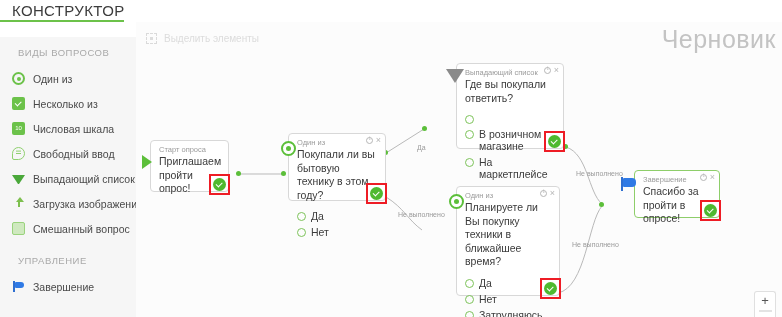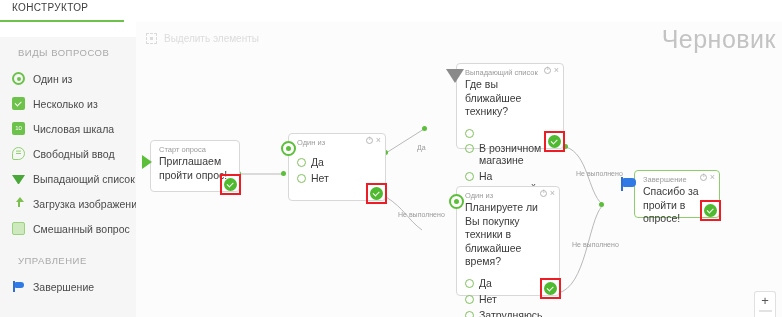--- a/index.html
+++ b/index.html
@@ -11,21 +11,21 @@
   }
   #app { position: relative; width: 782px; height: 317px; }
 
   
   .topbar {
     position: absolute; left: 0; top: 0; width: 782px; height: 22px;
     background: #ffffff;
   }
   .tab {
     position: absolute; left: 12px; top: 2px;
-    font-size: 10px; letter-spacing: .35px;
+    font-size: 15px; letter-spacing: .35px;
     color: #3c3c3c;
     text-align: center;
   }
   .tab-underline {
     position: absolute; left: 0; top: 20px; width: 124px; height: 2px;
     background: #6cc24a;
   }
 
   
   .sidebar {
@@ -219,38 +219,39 @@
     <div class="dot" style="left:286px; top:104px;"></div>
     <div class="dot" style="left:427px; top:122px;"></div>
     <div class="dot" style="left:463px; top:180px;"></div>
     <div class="dot" style="left:419px; top:268px;"></div>
 
     <div class="edge-label" style="left:281px; top:122px;">Да</div>
     <div class="edge-label" style="left:262px; top:189px;">Не выполнено</div>
     <div class="edge-label" style="left:440px; top:148px;">Не выполнено</div>
     <div class="edge-label" style="left:436px; top:219px;">Не выполнено</div>
 
-    <div class="node" style="left:14px; top:118px; width:90px; height:52px;">
+    <div class="node" style="left:14px; top:118px; width:79px; height:52px;">
       <span class="play-tri"></span>
       <div class="node-type">Старт опроса</div>
       <div class="node-title">Приглашаем пройти опрос!</div>
       <div class="badge-wrap">
         <div class="badge-box">
           <div class="badge-ok"></div>
         </div>
       </div>
     </div>
 
     <div class="node" style="left:152px; top:111px; width:98px; height:68px;">
       <span class="node-radio-badge"></span>
       <div class="node-hdr">
         <span class="hdr-info"></span>
         <span class="hdr-close">×</span>
       </div>
       <div class="node-type">Один из</div>
+      <div class="node-title">Покупали ли вы бытовую технику в этом году?</div>
       <div class="opts">
         <div class="opt">
           <span class="opt-radio"></span>
           <span class="opt-lbl">Да</span>
         </div>
         <div class="opt">
           <span class="opt-radio"></span>
           <span class="opt-lbl">Нет</span>
         </div>
       </div>
@@ -261,21 +262,21 @@
       </div>
     </div>
 
     <div class="node" style="left:320px; top:41px; width:108px; height:86px;">
       <span class="node-tri-badge"></span>
       <div class="node-hdr">
         <span class="hdr-info"></span>
         <span class="hdr-close">×</span>
       </div>
       <div class="node-type">Выпадающий список</div>
-      <div class="node-title">Где вы ближайшее технику?</div>
+      <div class="node-title">Где вы покупали ответить?</div>
       <div class="opts">
         <div class="opt">
           <span class="opt-radio"></span>
         </div>
         <div class="opt">
           <span class="opt-radio"></span>
           <span class="opt-lbl">В розничном магазине</span>
         </div>
         <div class="opt">
           <span class="opt-radio"></span>

